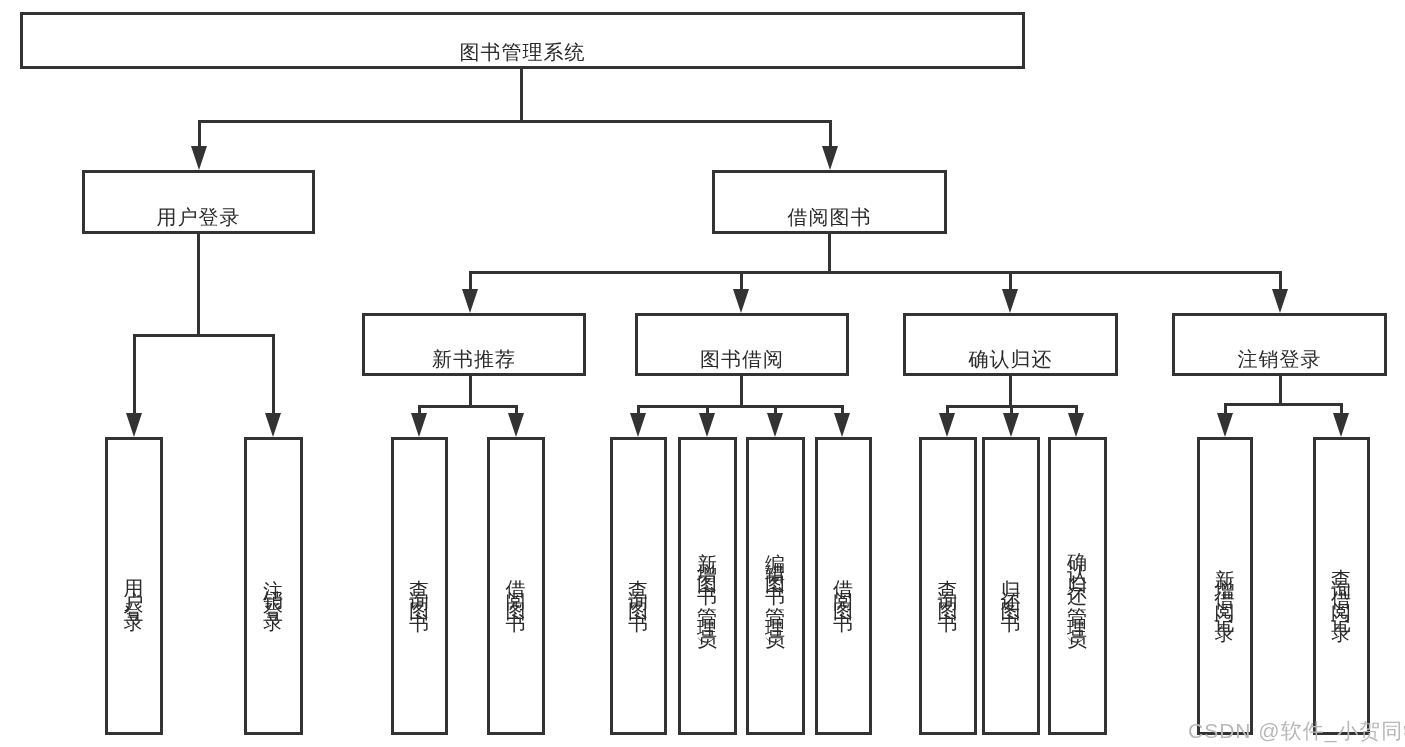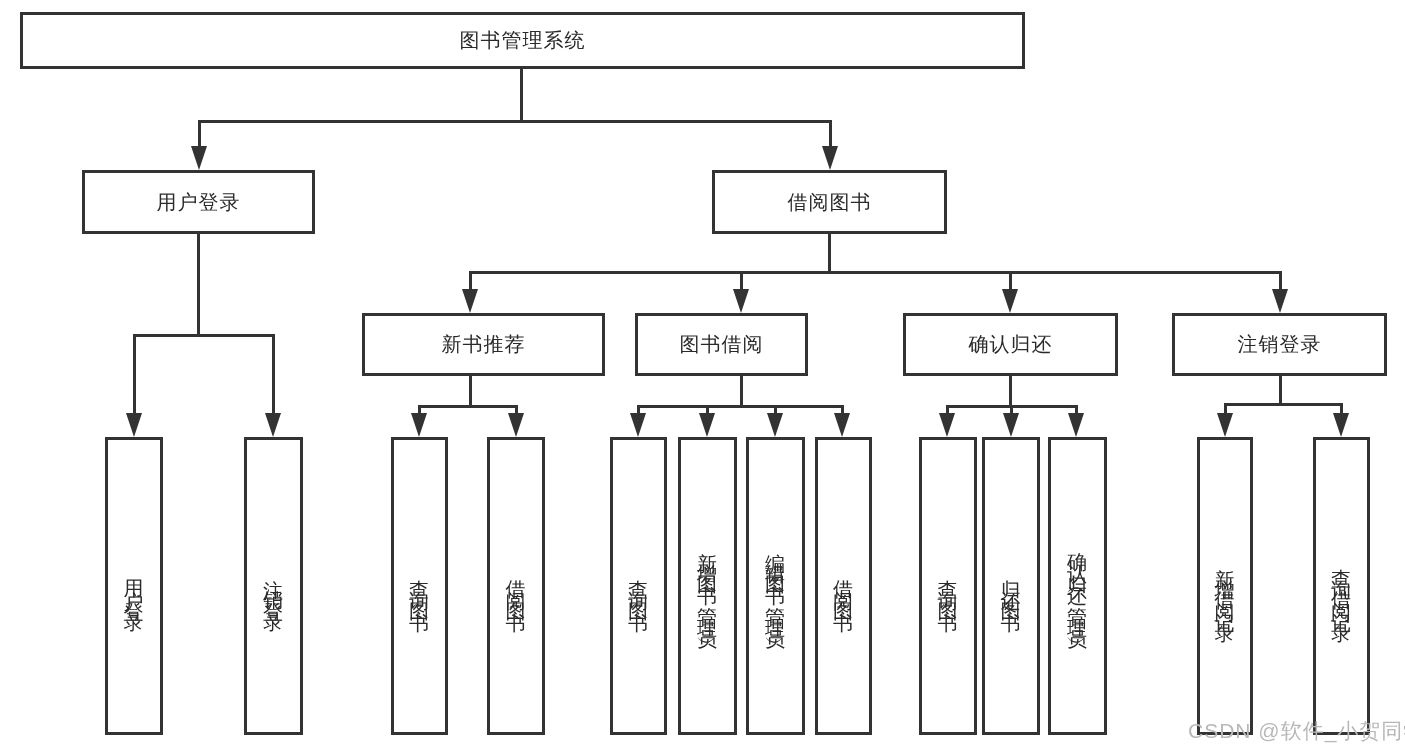--- a/index.html
+++ b/index.html
@@ -1,21 +1,21 @@
 <!DOCTYPE html>
 <html><head>
 <meta charset="utf-8">
 <style>
   html,body{margin:0;padding:0;background:#ffffff;}
   body{width:1405px;height:747px;overflow:hidden;
        font-family:"Liberation Sans","DejaVu Sans",sans-serif;}
   #stage{position:relative;width:1405px;height:747px;background:#ffffff;}
 
   .node{position:absolute;box-sizing:border-box;border:3px solid #333333;background:#ffffff;
-        display:flex;align-items:center;justify-content:center;
+        display:flex;align-items:flex-end;justify-content:center;
         color:#2a2a2a;font-size:20px;letter-spacing:1px;}
   .vnode{position:absolute;box-sizing:border-box;border:3px solid #333333;background:#ffffff;
          top:437px;height:298px;display:flex;align-items:center;justify-content:center;}
   .vtext{writing-mode:vertical-rl;text-orientation:mixed;color:#2a2a2a;
          font-size:20px;line-height:1;letter-spacing:11px;white-space:nowrap;}
 
   .vline{position:absolute;width:3px;background:#333333;}
   .hline{position:absolute;height:3px;background:#333333;}
   .arrow{position:absolute;width:0;height:0;
          border-left:8px solid transparent;border-right:8px solid transparent;
@@ -58,24 +58,24 @@
   <div class="hline" style="left:469px;top:271px;width:813px;"></div>
   <div class="vline" style="left:469px;top:271px;height:19px;"></div>
   <div class="arrow" style="left:462px;top:289px;"></div>
   <div class="vline" style="left:740px;top:271px;height:19px;"></div>
   <div class="arrow" style="left:733px;top:289px;"></div>
   <div class="vline" style="left:1009px;top:271px;height:19px;"></div>
   <div class="arrow" style="left:1002px;top:289px;"></div>
   <div class="vline" style="left:1279px;top:271px;height:19px;"></div>
   <div class="arrow" style="left:1272px;top:289px;"></div>
 
-  <div class="node" style="left:362px;top:313px;width:243px;height:63px;">
+  <div class="node" style="left:362px;top:313px;width:224px;height:63px;">
     <span>新书推荐</span>
   </div>
-  <div class="node" style="left:635px;top:313px;width:173px;height:63px;">
+  <div class="node" style="left:635px;top:313px;width:214px;height:63px;">
     <span>图书借阅</span>
   </div>
   <div class="node" style="left:903px;top:313px;width:215px;height:63px;">
     <span>确认归还</span>
   </div>
   <div class="node" style="left:1172px;top:313px;width:215px;height:63px;">
     <span>注销登录</span>
   </div>
 
   <div class="vline" style="left:469px;top:376px;height:31px;"></div>

